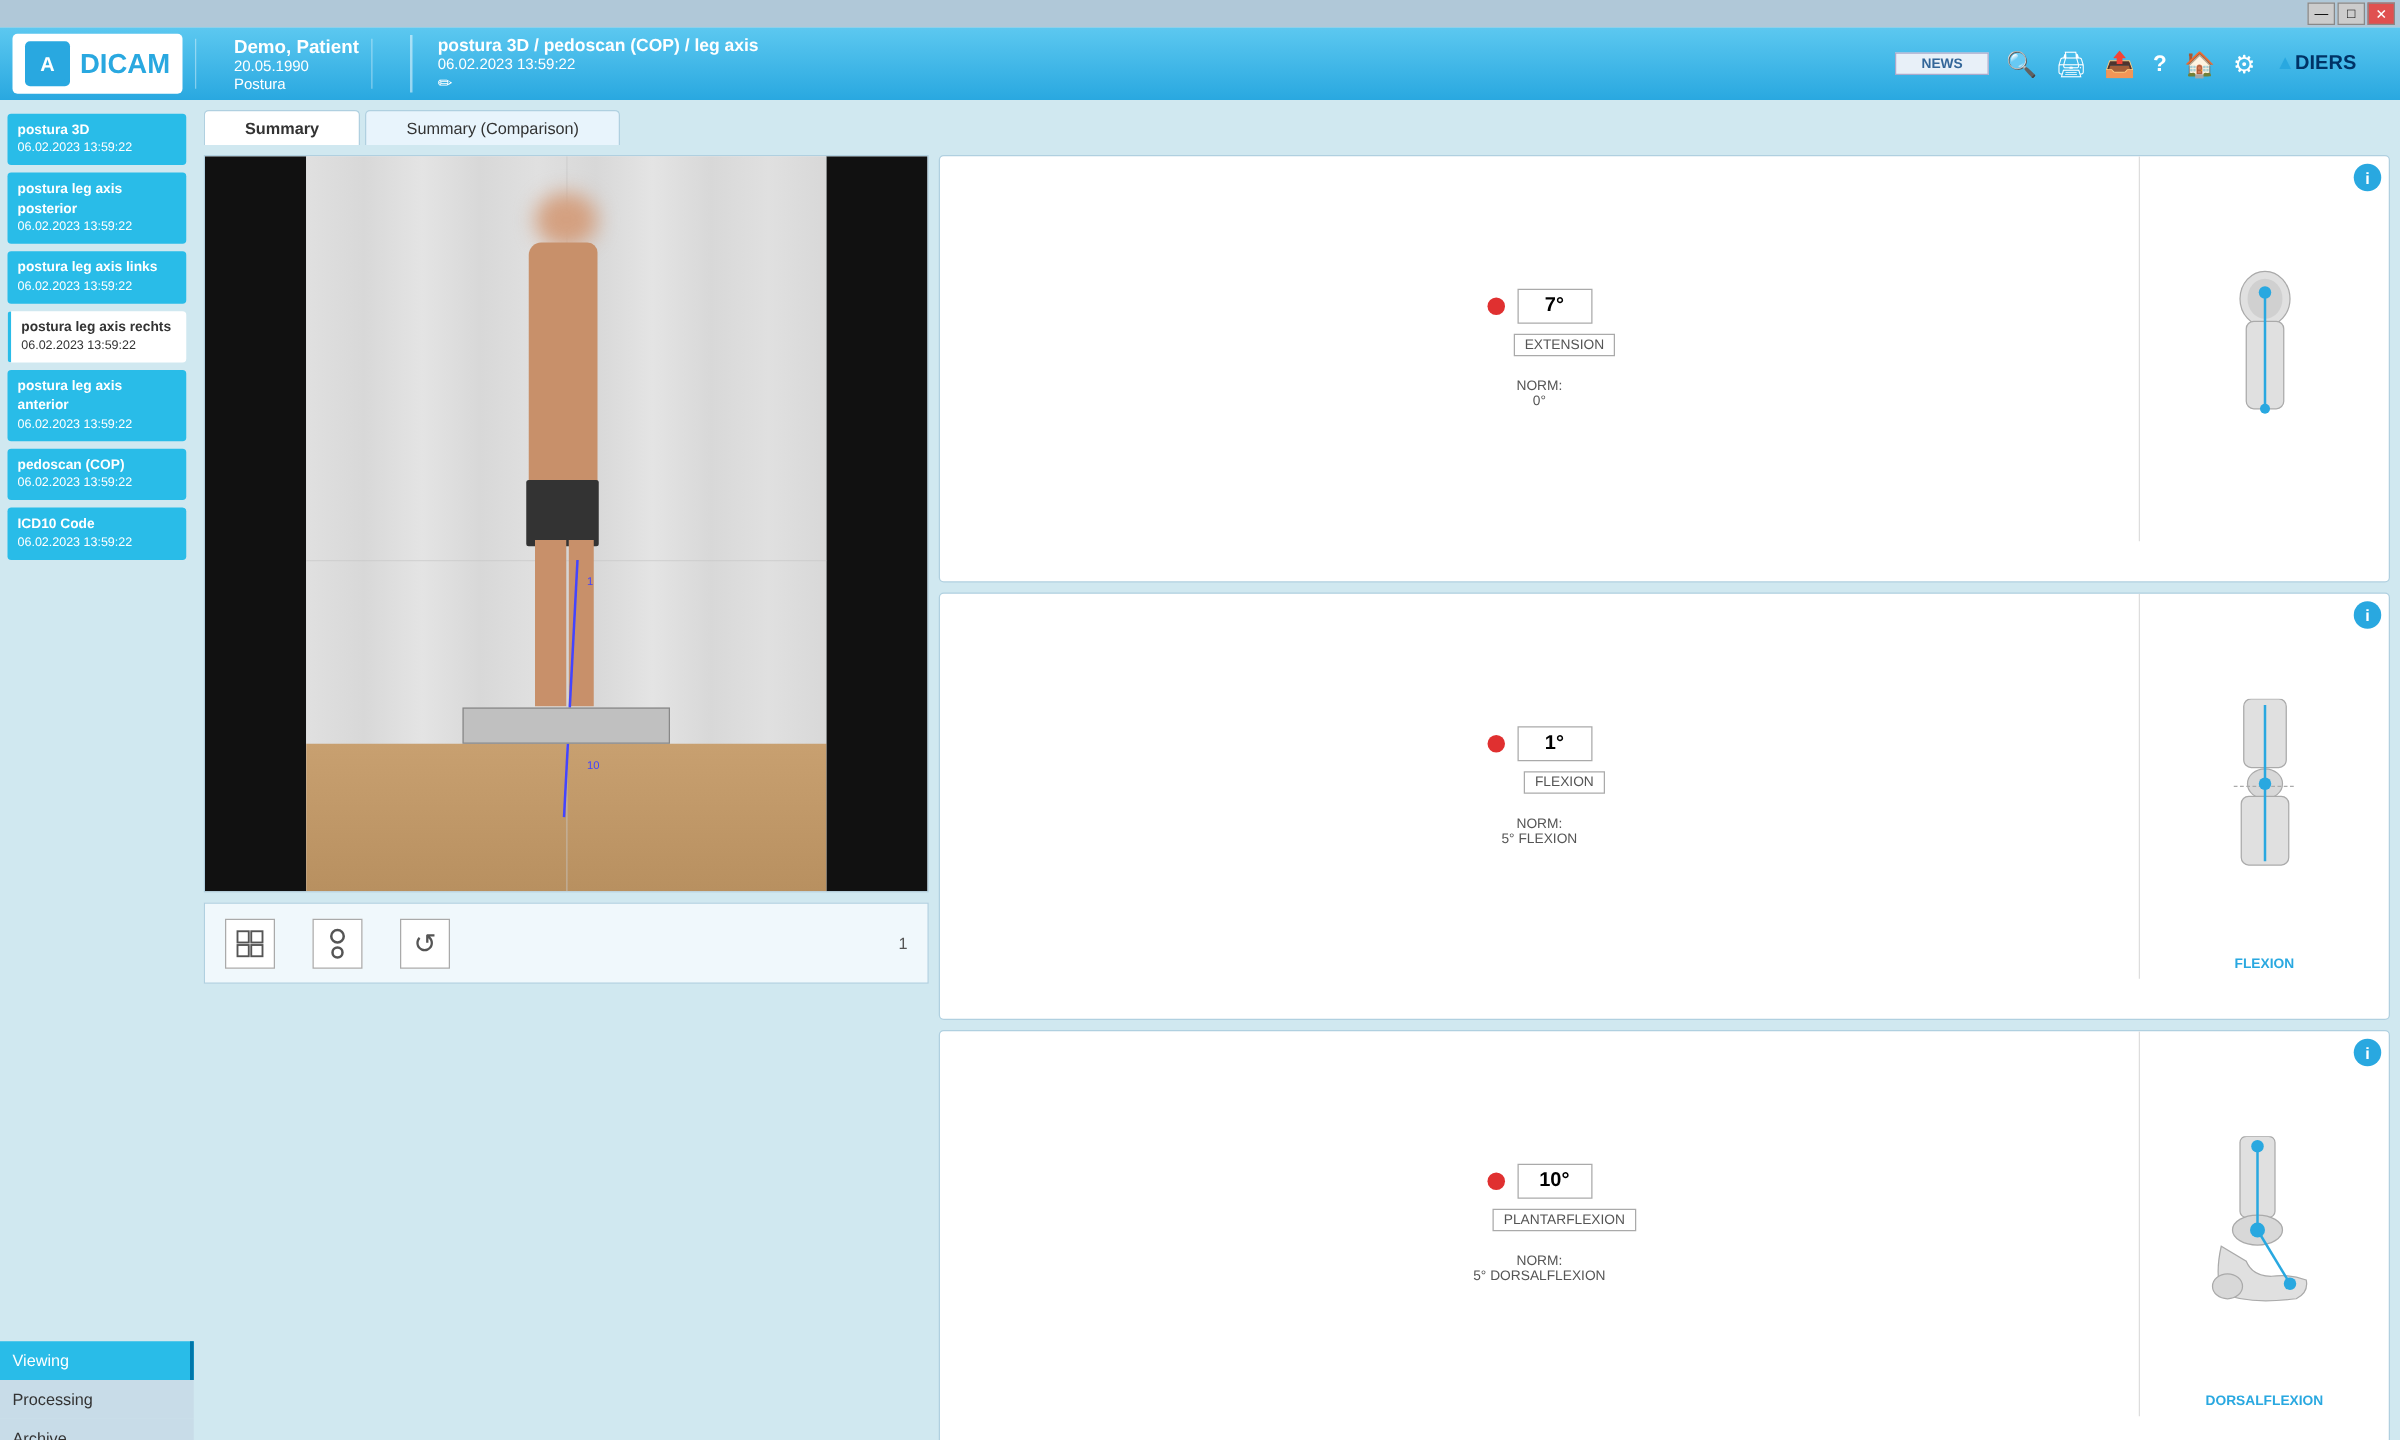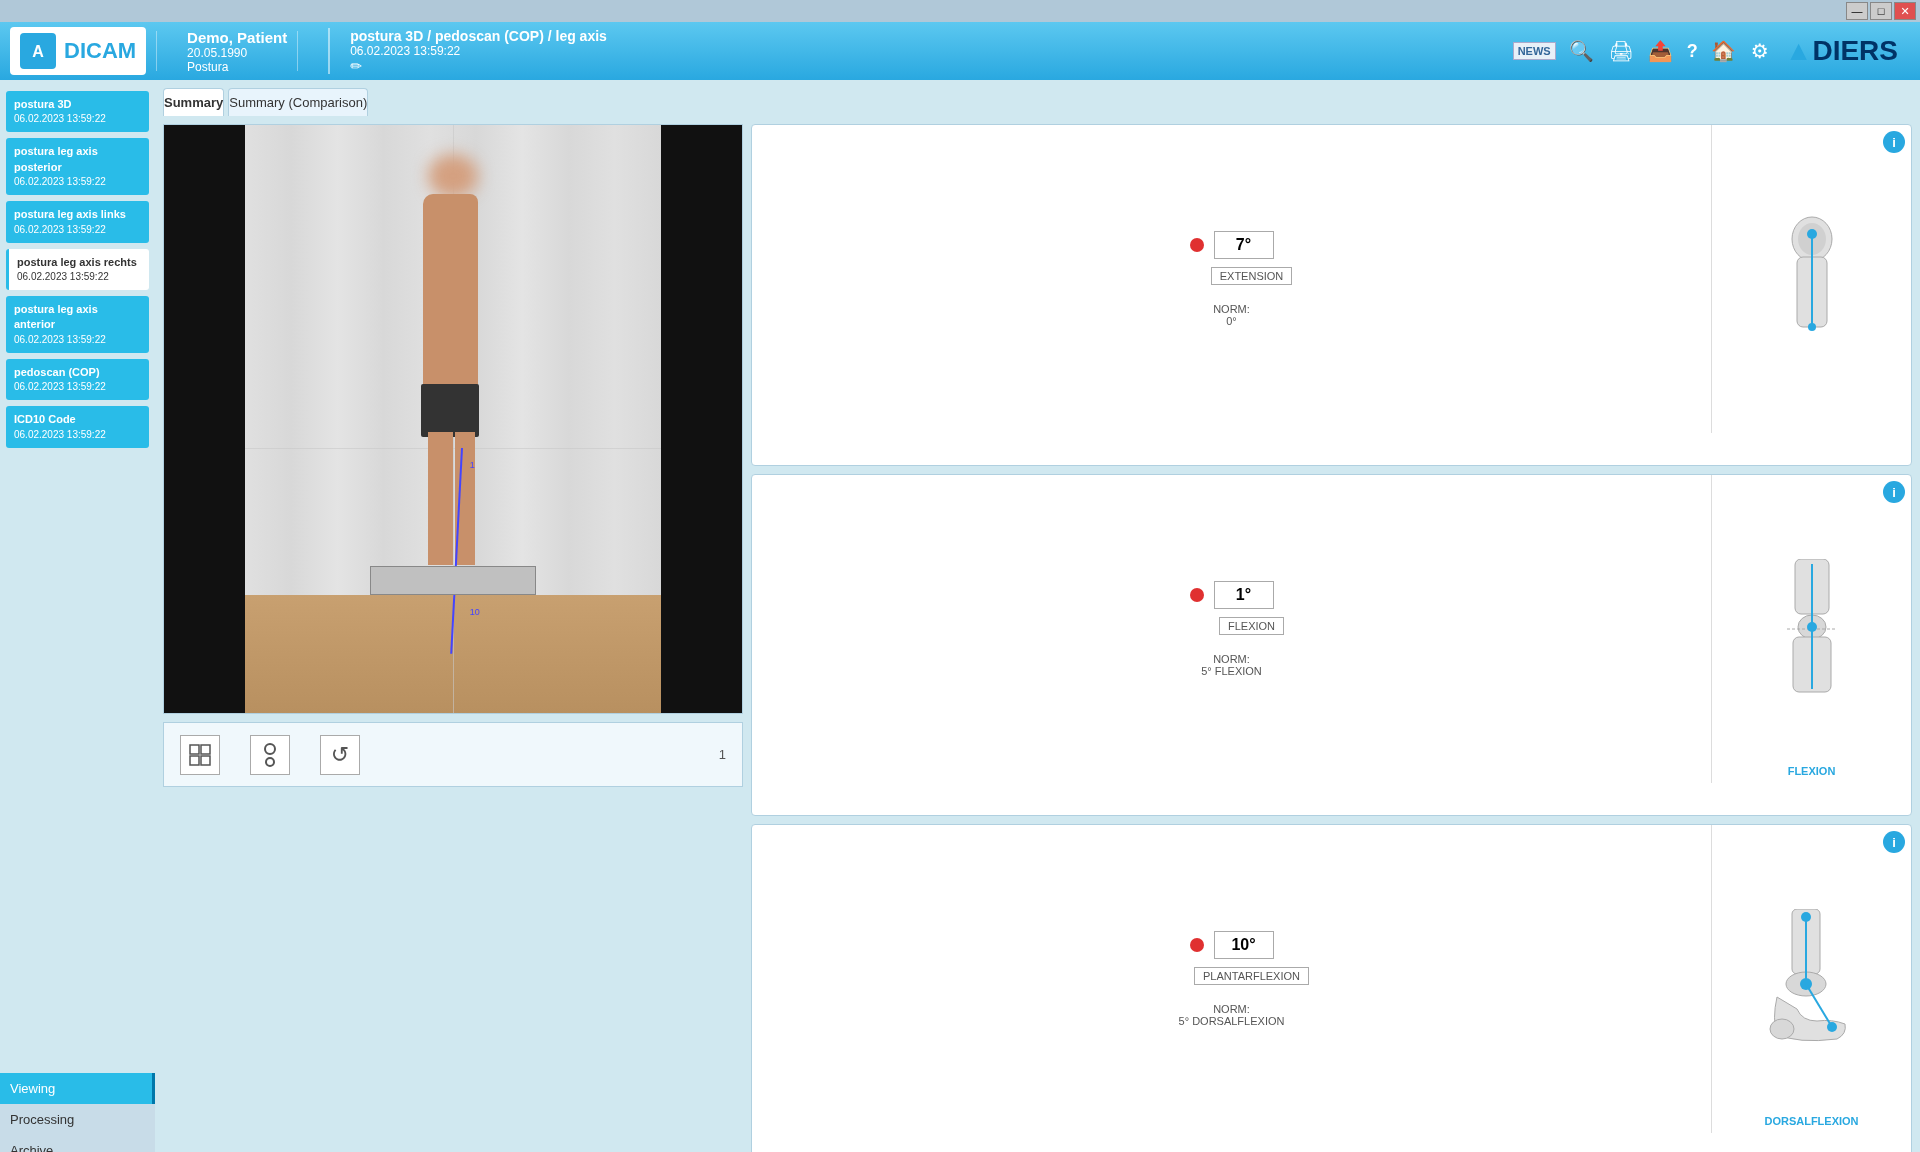--- a/index.html
+++ b/index.html
@@ -50,21 +50,21 @@
     .sidebar-item.active { background: white; color: #333; border-left: 3px solid #29bce8; }
     .sidebar-item-label { font-weight: bold; font-size: 11px; }
     .sidebar-item-date { font-size: 10px; }
 
     
     #content { flex: 1; display: flex; flex-direction: column; padding: 8px; gap: 8px; }
 
     
     #tabs { display: flex; gap: 4px; }
     .tab {
-      padding: 6px 0; background: #e8f4fc; border: 1px solid #b0d0e0;
+      padding: 6px 32px; background: #e8f4fc; border: 1px solid #b0d0e0;
       border-bottom: none; border-radius: 4px 4px 0 0; cursor: pointer; font-size: 13px; color: #333;
     }
     .tab.active { background: white; font-weight: bold; }
 
     
     #middle { display: flex; gap: 8px; flex: 1; }
 
     #left-panel { display: flex; flex-direction: column; gap: 8px; }
 
     #image-container {
@@ -158,30 +158,30 @@
 
   <div id="session-info">
     <div style="font-weight:bold;font-size:14px;color:white;">postura 3D / pedoscan (COP) / leg axis</div>
     <div style="font-size:12px;color:white;">06.02.2023 13:59:22</div>
     <div style="font-size:14px;color:white;cursor:pointer;">✏</div>
   </div>
 
   <div id="header-spacer"></div>
 
   <div id="header-tools" style="display:flex;align-items:center;gap:14px;margin-right:16px;">
-    <div style="background:#e8f0f8;padding:2px 4px;font-size:11px;font-weight:bold;color:#336699;border:1px solid #aac;cursor:pointer;">NEWS</div>
+    <div style="background:#e8f0f8;padding:2px 20px;font-size:11px;font-weight:bold;color:#336699;border:1px solid #aac;cursor:pointer;">NEWS</div>
     <div style="color:white;font-size:20px;cursor:pointer;">🔍</div>
     <div style="color:white;font-size:20px;cursor:pointer;">🖨</div>
     <div style="color:white;font-size:20px;cursor:pointer;">📤</div>
     <div style="color:white;font-size:18px;font-weight:bold;cursor:pointer;">?</div>
     <div style="color:white;font-size:20px;cursor:pointer;">🏠</div>
     <div style="color:white;font-size:20px;cursor:pointer;">⚙</div>
   </div>
 
-  <div style="color:#003366;font-weight:bold;font-size:28px;margin-right:12px;">
+  <div style="color:#003366;font-weight:bold;font-size:16px;margin-right:25px;">
     <span style="color:#29a8e0;">▲</span>DIERS
   </div>
 </div>
 
 <div id="main">
 
   <div id="sidebar">
     <div class="sidebar-item">
       <div class="sidebar-item-label">postura 3D</div>
       <div class="sidebar-item-date">06.02.2023 13:59:22</div>

